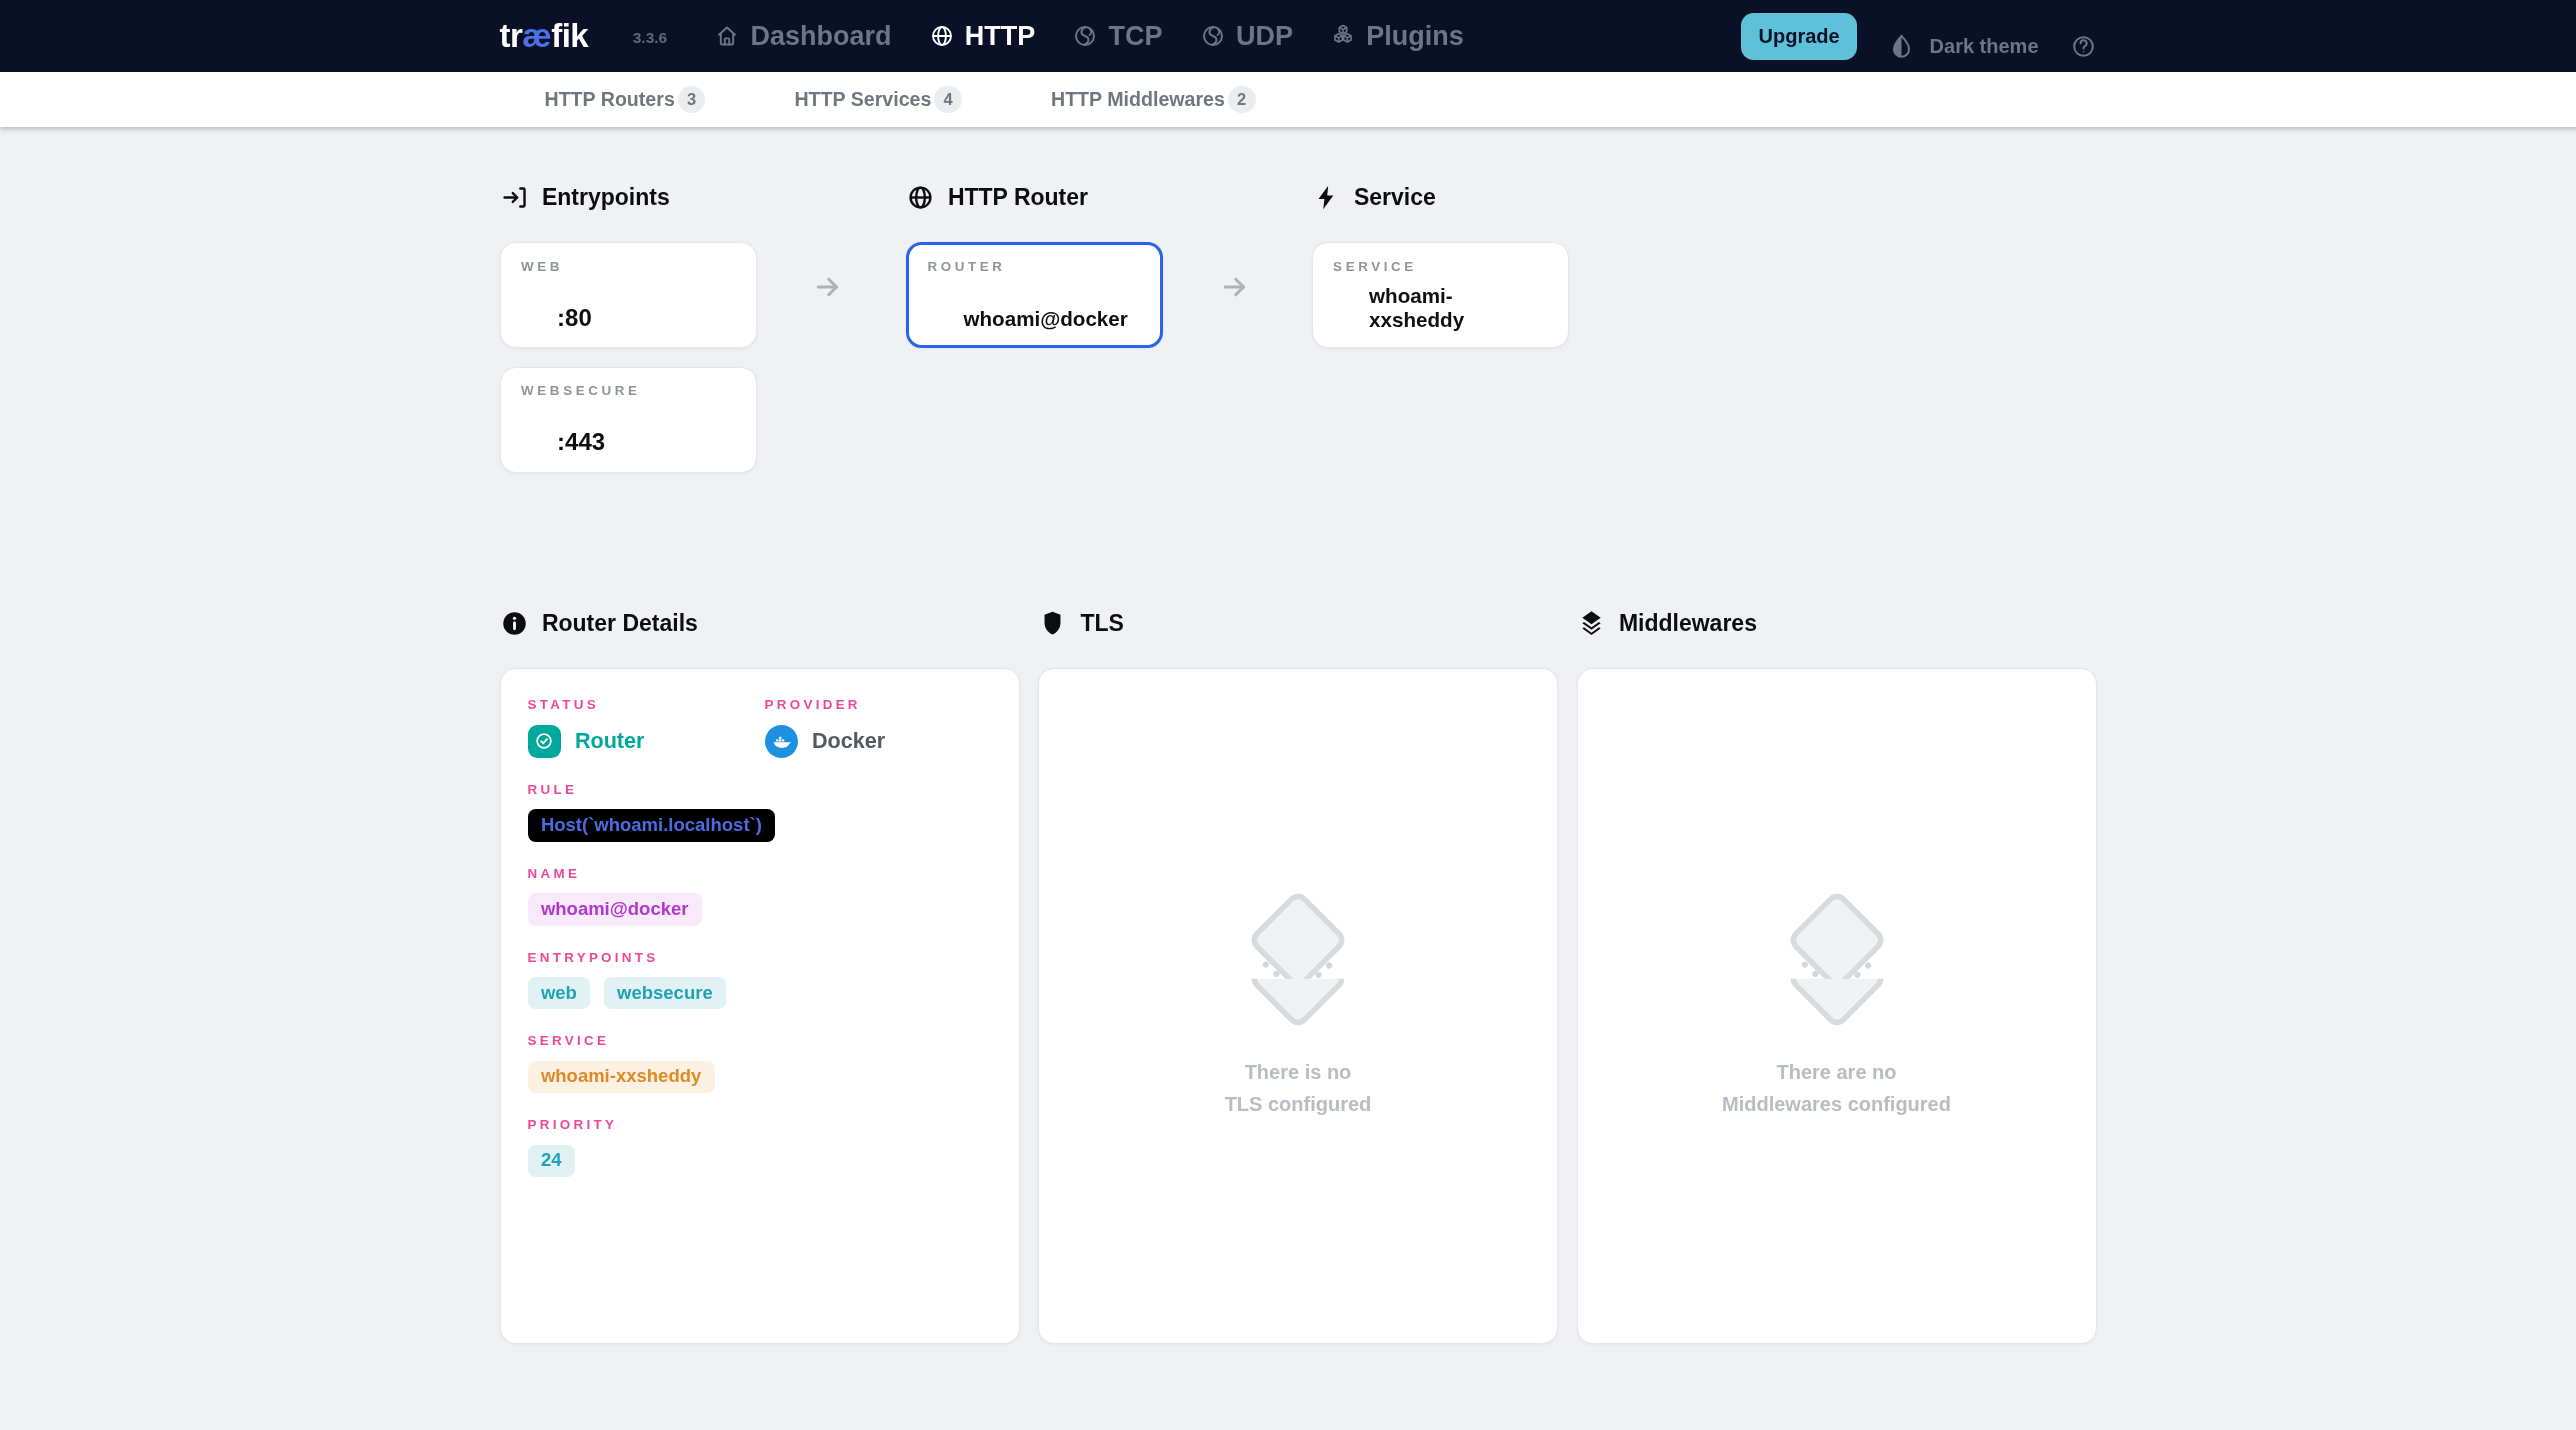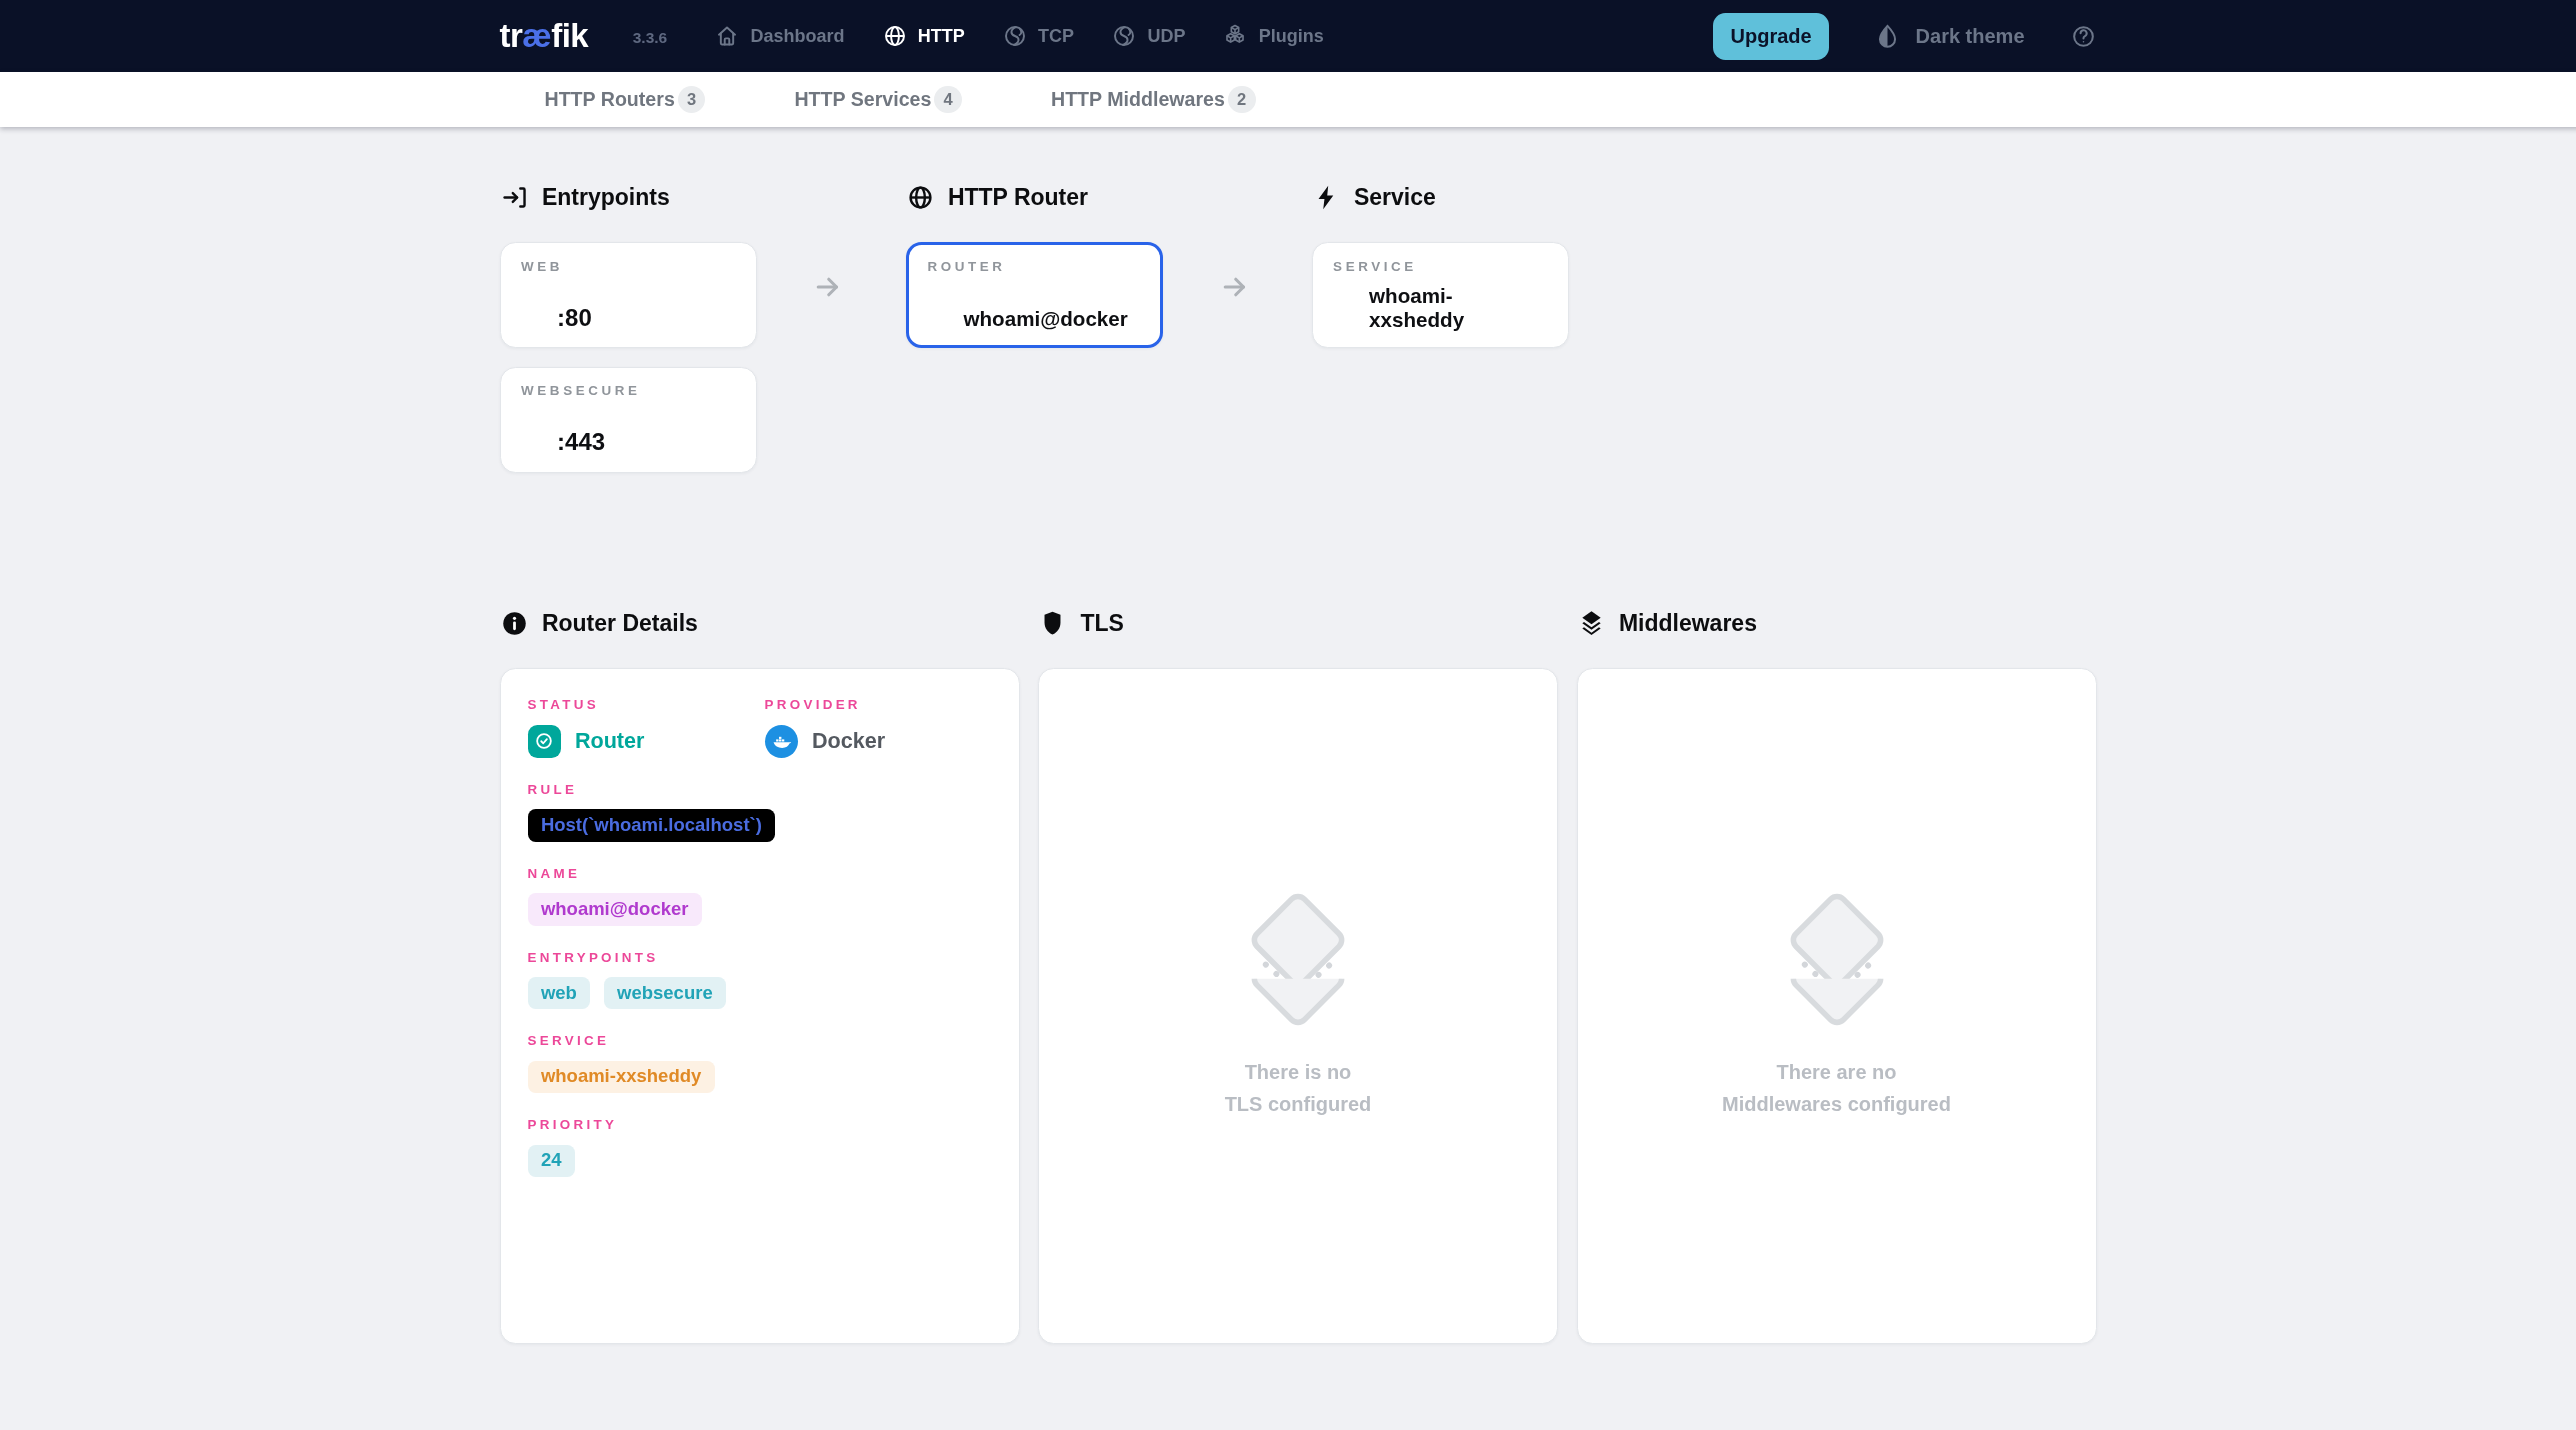--- a/index.html
+++ b/index.html
@@ -13,24 +13,24 @@
   .container{width:1597px;margin:0 auto;}
 
   
   .navbar{height:72px;background:#0a1127;}
   .nav-inner{display:flex;align-items:center;height:100%;}
   .logo{display:flex;align-items:center;cursor:pointer;text-decoration:none;gap:28px;}
   .logo-text{font-size:33px;font-weight:700;color:#ffffff;letter-spacing:-0.5px;}
   .logo-text .ae{color:#4b70e8;}
   .version{font-size:15.5px;font-weight:600;color:#5e6880;margin-left:16.5px;padding-top:4.1px;}
   .nav-menu{display:flex;align-items:center;gap:37px;margin-left:47px;}
-  .nav-item{display:flex;align-items:center;gap:10.3px;color:#6c7689;font-size:18px;font-weight:600;cursor:pointer;text-decoration:none;}
+  .nav-item{display:flex;align-items:center;gap:10.3px;color:#6c7689;font-size:27px;font-weight:600;cursor:pointer;text-decoration:none;}
   .nav-item svg{width:26px;height:26px;display:block;}
   .nav-item.active{color:#ffffff;}
-  .nav-right{margin-left:auto;display:flex;align-items:center;gap:45px;}
+  .nav-right{margin-left:auto;display:flex;align-items:flex-end;gap:31px;}
   .upgrade-btn{background:#5fc0da;color:#0b1228;border:none;border-radius:12.4px;height:47px;padding:0 17.5px;font-size:20px;font-weight:700;font-family:inherit;cursor:pointer;}
   .theme-toggle{display:flex;align-items:center;gap:14.4px;color:#6c7689;font-size:20px;font-weight:600;cursor:pointer;}
   .theme-toggle svg{width:27px;height:27px;display:block;}
   .help-btn{display:flex;align-items:center;cursor:pointer;color:#6c7689;}
   .help-btn svg{width:27px;height:27px;display:block;}
 
   
   .tabbar{height:55px;background:#ffffff;box-shadow:0 2.1px 5.2px rgba(25,30,50,.28);position:relative;z-index:3;}
   .tabs{display:flex;align-items:center;height:100%;gap:44px;}
   .tab{display:flex;align-items:center;gap:3px;font-size:19.6px;font-weight:600;color:#70767f;cursor:pointer;margin-left:45px;}

